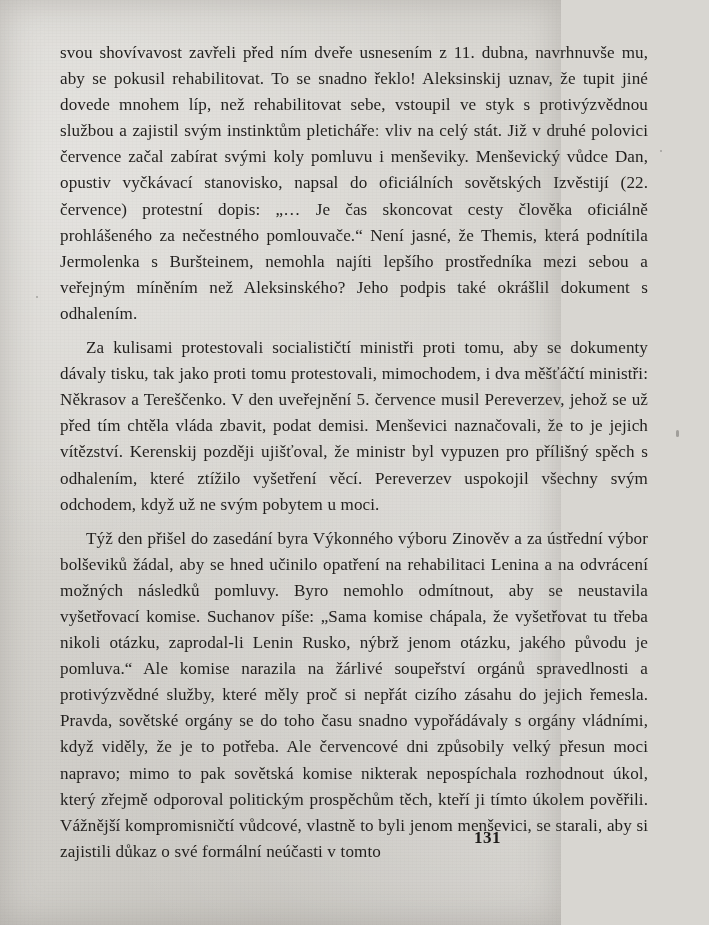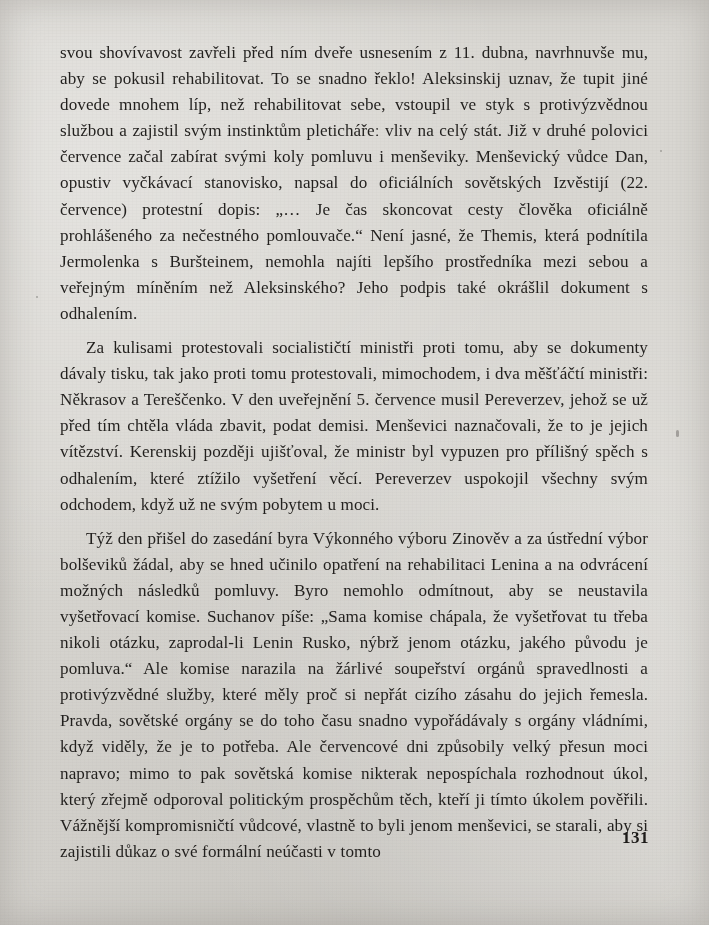--- a/index.html
+++ b/index.html
@@ -8,21 +8,21 @@
   }
   body {
     width: 709px;
     height: 925px;
     background: #d8d6d1;
     font-family: "Liberation Serif", serif;
     overflow: hidden;
   }
   #page {
     position: relative;
-    width: 709px;
+    width: 561px;
     height: 925px;
     background: #d9d7d2;
     background-image:
       radial-gradient(circle at 12% 18%, rgba(255,255,255,0.30) 0%, rgba(255,255,255,0) 45%),
       radial-gradient(circle at 85% 72%, rgba(255,255,255,0.22) 0%, rgba(255,255,255,0) 50%),
       radial-gradient(circle at 50% 100%, rgba(120,116,110,0.18) 0%, rgba(255,255,255,0) 55%);
   }
   #grain {
     position: absolute;
     inset: 0;

